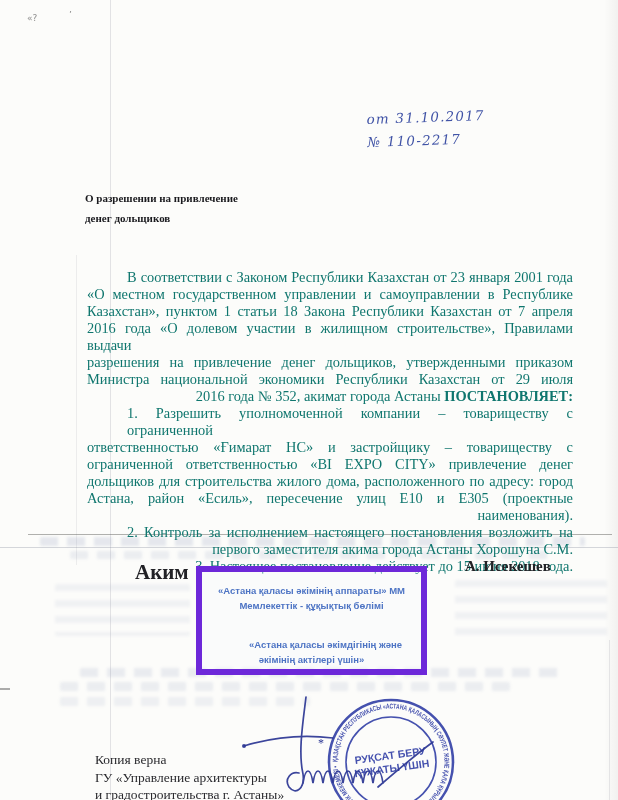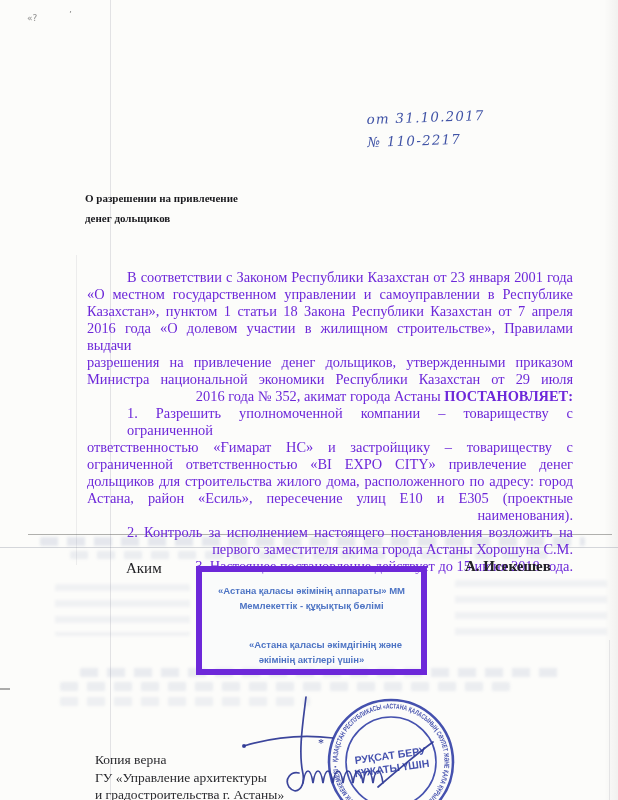--- a/index.html
+++ b/index.html
@@ -20,26 +20,26 @@
     repeating-linear-gradient(180deg,rgba(120,135,175,.26) 0 7px,rgba(120,135,175,0) 7px 16px);}
   
   .handnote{position:absolute;left:367px;top:106px;transform:rotate(-2deg);
     color:#4053a6;font-style:italic;font-size:13.5px;line-height:23px;
     letter-spacing:1.2px;font-family:"DejaVu Serif",serif;}
   
   .doc-title{position:absolute;left:85px;top:188px;font-weight:bold;
     font-size:11px;line-height:20px;color:#1a1a1e;}
   
   .body-block{position:absolute;left:87px;top:269px;width:486px;
-    font-size:14.4px;line-height:17px;color:#6d28d9;}
+    font-size:14.4px;line-height:17px;color:#0f766e;}
   .ln{text-align:justify;text-align-last:justify;}
   .ln-last{text-align:right;}
   .indent{padding-left:40px;}
   
-  .sig-role{position:absolute;left:126px;top:560px;font-weight:normal;font-size:15px;}
+  .sig-role{position:absolute;left:135px;top:560px;font-weight:bold;font-size:21px;}
   .sig-name{position:absolute;left:465px;top:558px;font-weight:bold;font-size:15px;}
   
   .stamp-box{position:absolute;left:196px;top:566px;width:219px;height:97px;
     border:6px solid #6d28d9;background:rgba(245,248,255,.25);
     font-family:"Liberation Sans","DejaVu Sans",sans-serif;
     color:#4d74c4;font-weight:bold;font-size:9.5px;text-align:center;line-height:15px;}
   .stamp-box .g1{margin-top:11px;}
   .stamp-box .g2{margin-top:24px;padding-left:28px;}
   
   .certify{position:absolute;left:95px;top:751px;font-size:13.5px;line-height:17.5px;color:#2a2a2e;}

